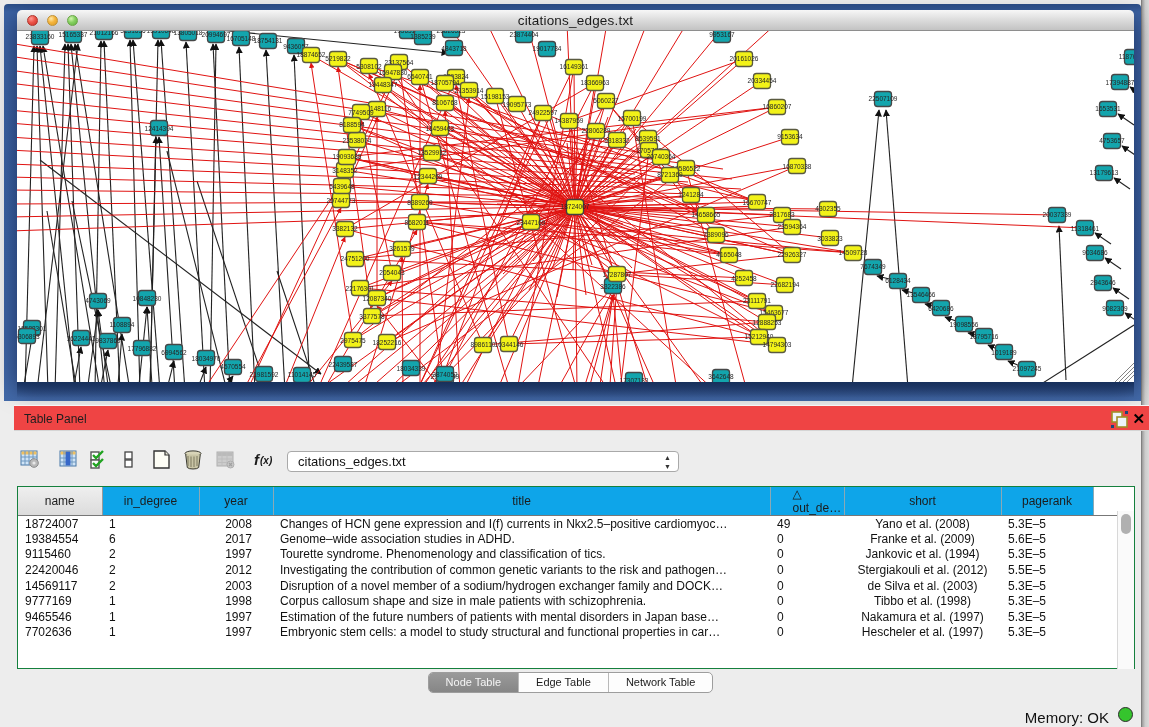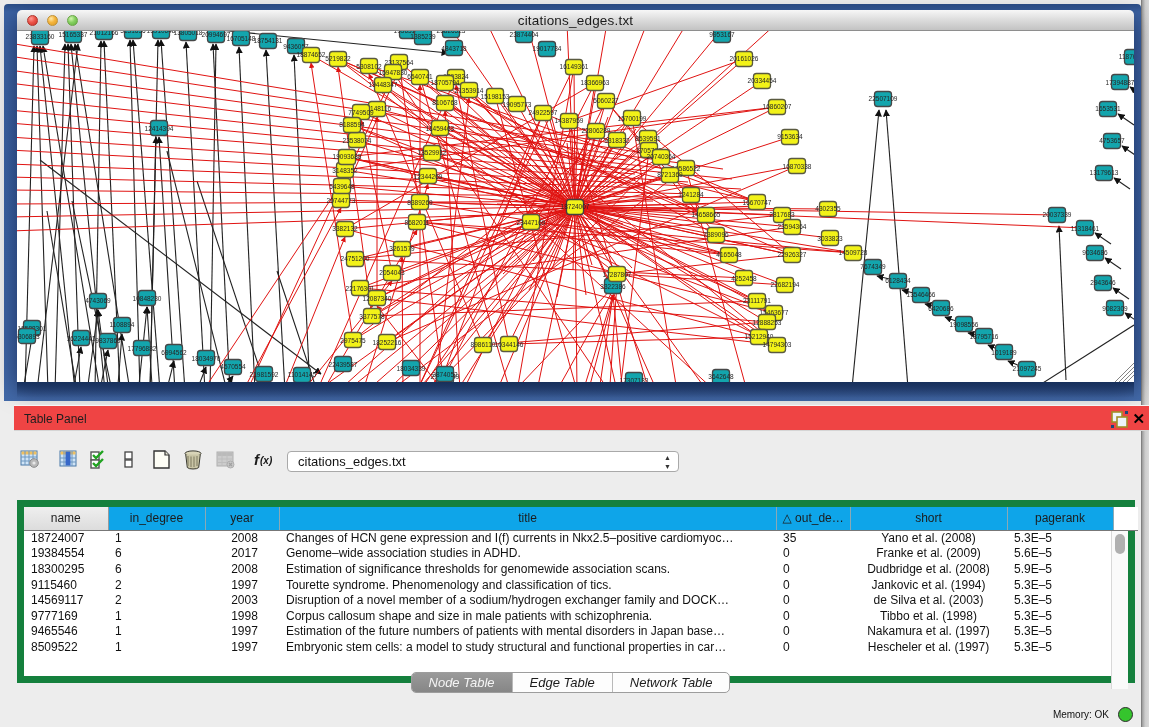--- a/index.html
+++ b/index.html
@@ -19,40 +19,40 @@
 .tl.y { left:30px; background:radial-gradient(circle at 35% 30%, #ffe9a8, #f5b43b 45%, #d99a28); border:1px solid #c09133; }
 .tl.g { left:50px; background:radial-gradient(circle at 35% 30%, #d2f5ae, #85d060 45%, #5fae3e); border:1px solid #6aa548; }
 .panelhead { position:absolute; left:14px; top:405px; width:1141px; height:26px; background:#ef4444;
   border-top:1px solid #f5f5f5; border-bottom:1px solid #d5d5d5; }
 .panelhead .t { position:absolute; left:10px; top:6px; font-size:12px; color:#1e1e1e; }
 .toolbar { position:absolute; left:0; top:432px; width:1141px; height:50px; }
 .combo { position:absolute; left:287px; top:19px; width:392px; height:21px; background:#fff;
   border:1px solid #a9a9a9; border-radius:4px; font-size:13px; color:#111; line-height:19px; padding-left:10px; }
 .combo { position:relative; }
 .combo .arr { position:absolute; right:7px; top:1px; font-size:7px; color:#333; line-height:9px; letter-spacing:0; }
-.tablewrap { position:absolute; left:17px; top:500px; width:1118px; height:183px;
-  border:7px solid #15803d; background:#fff; }
+.tablewrap { position:absolute; left:17px; top:486px; width:1118px; height:183px;
+  border:1px solid #15803d; background:#fff; }
 table { border-collapse:collapse; table-layout:fixed; width:1100px; font-size:12px; }
 th { height:23px; background:#0ea5e9; border-right:1px solid #8aa9b5; border-bottom:1px solid #777;
   font-weight:normal; color:#1c1c1c; font-size:12px; }
 th.c0 { background:linear-gradient(#efefef,#dcdcdc); border-right:1px solid #9a9a9a; }
 td { height:15.6px; color:#111; white-space:nowrap; overflow:hidden; padding:0 2px 0 7px; }
 .c0 { width:84px; } .c1 { width:97px; } .c2 { width:74px;text-align:center; } .c3 { width:497px; }
-.c4 { width:74px; } .c5 { width:157px;margin-top:8px; } .c6 { width:106px; } .c7 { width:25px; }
+.c4 { width:74px; } .c5 { width:157px;margin-top:8px; } .c6 { width:92px; } .c7 { width:25px; }
 th.c7 { background:#fff; border-right:none; border-bottom:1px solid #777; }
 td.c5 { text-align:center; padding:0; }
-th.c4 { text-align:left; padding-left:6px; }
+th.c4 { text-align:left; padding-left:22px; }
 .vscroll { position:absolute; right:0px; top:24px; width:17px; height:158px; background:#fafafa; border-left:1px solid #d8d8d8; }
 .vthumb { position:absolute; left:3px; top:3px; width:10px; height:20px; border-radius:5px; background:#b0b0b0; }
 .tabs { position:absolute; left:0; top:672px; width:1141px; text-align:center; }
 .tabgroup { display:inline-flex; border:1px solid #9d9d9d; border-radius:5px; overflow:hidden; background:#fdfdfd;
   box-shadow:inset 0 1px 0 #fff; }
-.tab { font-size:13px; color:#1c1c1c; padding:2px 17px; line-height:15px; border-left:1px solid #b9b9b9;font-style:italic; }
+.tab { font-size:11px; color:#1c1c1c; padding:2px 17px; line-height:15px; border-left:1px solid #b9b9b9; }
 .tab.sel { background:linear-gradient(#9a9a9a,#868686); color:#f5f5f5; border-left:none; }
-.mem { position:absolute; right:40px; top:709px; font-size:10px; color:#111; }
+.mem { position:absolute; right:40px; top:709px; font-size:15px; color:#111; }
 .memdot { position:absolute; right:16px; top:707px; width:15px; height:15px; border-radius:50%;
   background:#35c42d; border:1.5px solid #2c2c2c; }
 svg text { font-family:"Liberation Sans", sans-serif; }
 </style></head>
 <body>
 <div class="desktop"></div>
 <div class="rightstrip"></div>
 <div class="win">
   <svg width="1117" height="351" viewBox="0 0 1117 351" style="position:absolute;left:0;top:21px;background:#fff" font-family="Liberation Sans, sans-serif">
       <defs>
@@ -723,53 +723,53 @@
       <th class="c4">△ out_de…</th>
           <th class="c5">short</th>
           <th class="c6">pagerank</th>
           <th class="c7"></th>
         </tr>
   <tr>
           <td class="c0">18724007</td>
           <td class="c1">1</td>
           <td class="c2">2008</td>
           <td class="c3">Changes of HCN gene expression and I(f) currents in Nkx2.5–positive cardiomyoc…</td>
-          <td class="c4">35</td>
+          <td class="c4">49</td>
           <td class="c5">Yano et al. (2008)</td>
           <td class="c6">5.3E–5</td>
           <td class="c7"></td>
         </tr>
 <tr>
           <td class="c0">19384554</td>
           <td class="c1">6</td>
           <td class="c2">2017</td>
           <td class="c3">Genome–wide association studies in ADHD.</td>
           <td class="c4">0</td>
           <td class="c5">Franke et al. (2009)</td>
           <td class="c6">5.6E–5</td>
           <td class="c7"></td>
         </tr>
 <tr>
-          <td class="c0">18300295</td>
-          <td class="c1">6</td>
-          <td class="c2">2008</td>
-          <td class="c3">Estimation of significance thresholds for genomewide association scans.</td>
-          <td class="c4">0</td>
-          <td class="c5">Dudbridge et al. (2008)</td>
-          <td class="c6">5.9E–5</td>
-          <td class="c7"></td>
-        </tr>
-<tr>
           <td class="c0">9115460</td>
           <td class="c1">2</td>
           <td class="c2">1997</td>
           <td class="c3">Tourette syndrome. Phenomenology and classification of tics.</td>
           <td class="c4">0</td>
           <td class="c5">Jankovic et al. (1994)</td>
           <td class="c6">5.3E–5</td>
+          <td class="c7"></td>
+        </tr>
+<tr>
+          <td class="c0">22420046</td>
+          <td class="c1">2</td>
+          <td class="c2">2012</td>
+          <td class="c3">Investigating the contribution of common genetic variants to the risk and pathogen…</td>
+          <td class="c4">0</td>
+          <td class="c5">Stergiakouli et al. (2012)</td>
+          <td class="c6">5.5E–5</td>
           <td class="c7"></td>
         </tr>
 <tr>
           <td class="c0">14569117</td>
           <td class="c1">2</td>
           <td class="c2">2003</td>
           <td class="c3">Disruption of a novel member of a sodium/hydrogen exchanger family and DOCK…</td>
           <td class="c4">0</td>
           <td class="c5">de Silva et al. (2003)</td>
           <td class="c6">5.3E–5</td>
@@ -789,21 +789,21 @@
           <td class="c0">9465546</td>
           <td class="c1">1</td>
           <td class="c2">1997</td>
           <td class="c3">Estimation of the future numbers of patients with mental disorders in Japan base…</td>
           <td class="c4">0</td>
           <td class="c5">Nakamura et al. (1997)</td>
           <td class="c6">5.3E–5</td>
           <td class="c7"></td>
         </tr>
 <tr>
-          <td class="c0">8509522</td>
+          <td class="c0">7702636</td>
           <td class="c1">1</td>
           <td class="c2">1997</td>
           <td class="c3">Embryonic stem cells: a model to study structural and functional properties in car…</td>
           <td class="c4">0</td>
           <td class="c5">Hescheler et al. (1997)</td>
           <td class="c6">5.3E–5</td>
           <td class="c7"></td>
         </tr>
   </tbody>
     </table>

